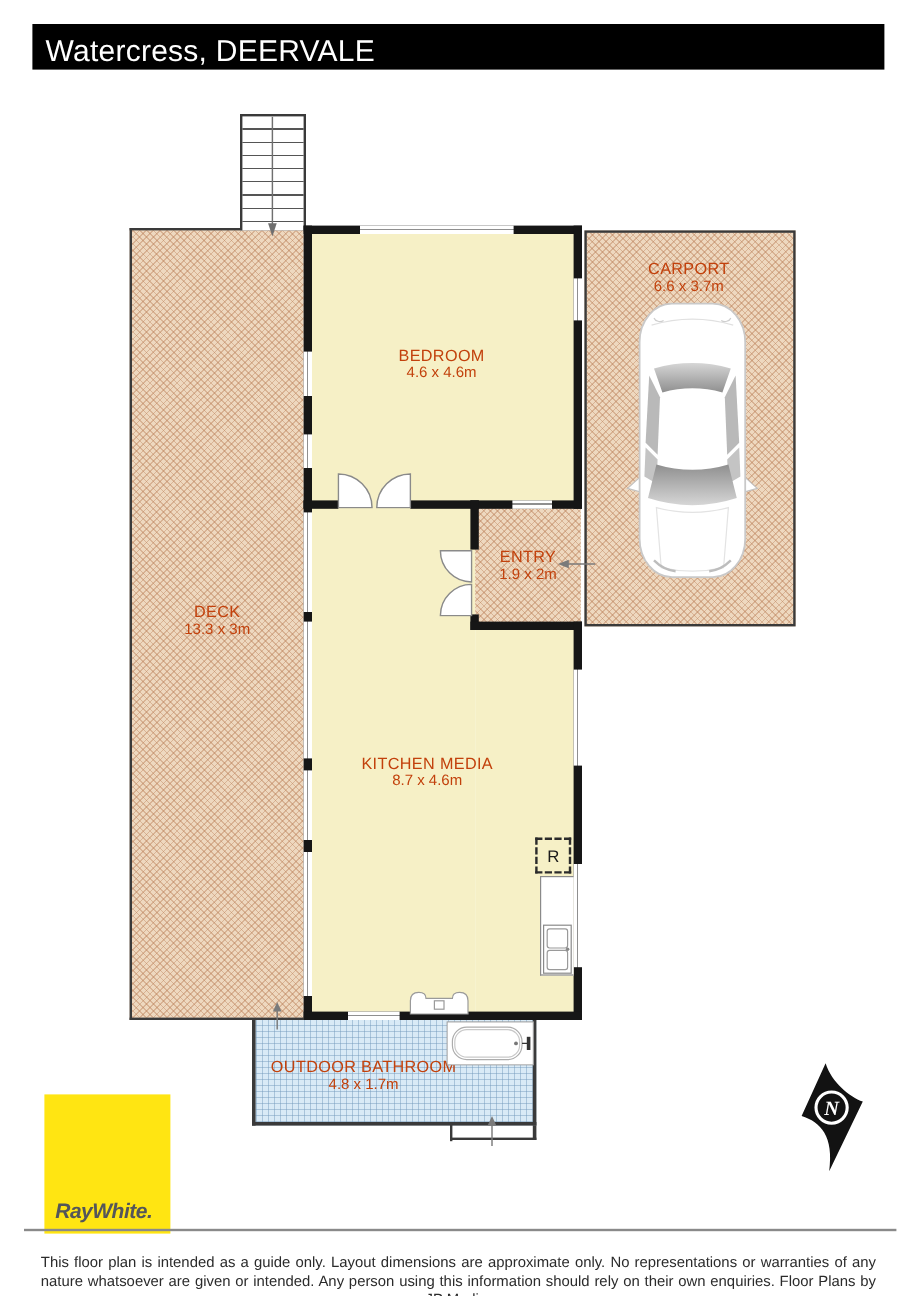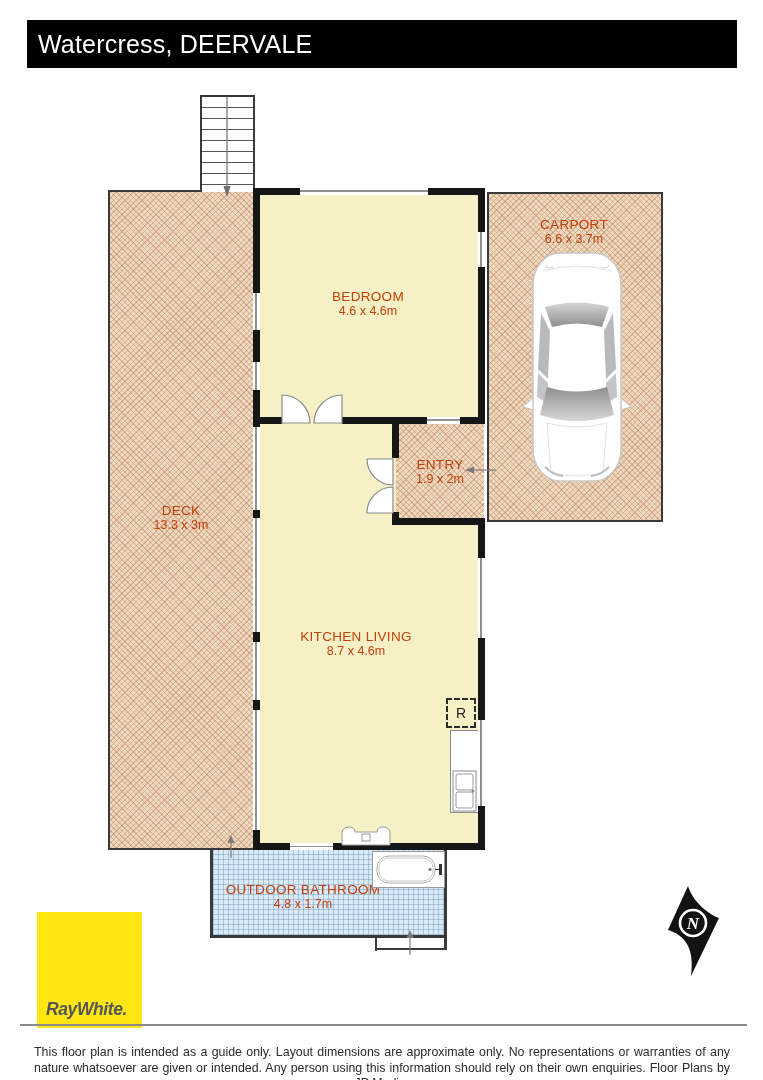--- a/index.html
+++ b/index.html
@@ -1,22 +1,22 @@
 <!DOCTYPE html>
 <html><head>
 <meta charset="utf-8">
 <style>
   html,body{margin:0;padding:0;background:#fff;}
   .page{position:relative;width:763px;height:1080px;background:#fff;overflow:hidden;
         font-family:"Liberation Sans",sans-serif;}
   .abs{position:absolute;}
 
   
-  .titlebar{position:absolute;left:27px;top:20px;width:710px;height:48px;background:#000;
-            color:#fff;display:flex;align-items:center;padding-left:11px;box-sizing:border-box;
+  .titlebar{position:absolute;left:27px;top:20px;width:710px;height:38px;background:#000;
+            color:#fff;display:flex;align-items:flex-end;padding-left:11px;box-sizing:border-box;
             font-size:25px;letter-spacing:.2px;}
 
   
   .hatch{background-color:#eed8bf;
          background-image:
            repeating-linear-gradient(45deg, rgba(186,127,88,.42) 0 1px, transparent 1px 4px),
            repeating-linear-gradient(135deg, rgba(186,127,88,.42) 0 1px, transparent 1px 4px);}
   
   .bluegrid{background-color:#d9eaf6;
          background-image:
@@ -208,21 +208,21 @@
   </div>
   <div class="roomlabel" style="left:574px;top:231px;">
     <div class="nm">CARPORT</div>
     <div class="dims">6.6 x 3.7m</div>
   </div>
   <div class="roomlabel" style="left:440px;top:471px;">
     <div class="nm">ENTRY</div>
     <div class="dims">1.9 x 2m</div>
   </div>
   <div class="roomlabel" style="left:356px;top:643px;">
-    <div class="nm">KITCHEN LIVING</div>
+    <div class="nm">KITCHEN MEDIA</div>
     <div class="dims">8.7 x 4.6m</div>
   </div>
   <div class="roomlabel" style="left:303px;top:896px;">
     <div class="nm">OUTDOOR BATHROOM</div>
     <div class="dims">4.8 x 1.7m</div>
   </div>
 
   <div class="rw">
     <span>RayWhite.</span>
   </div>

